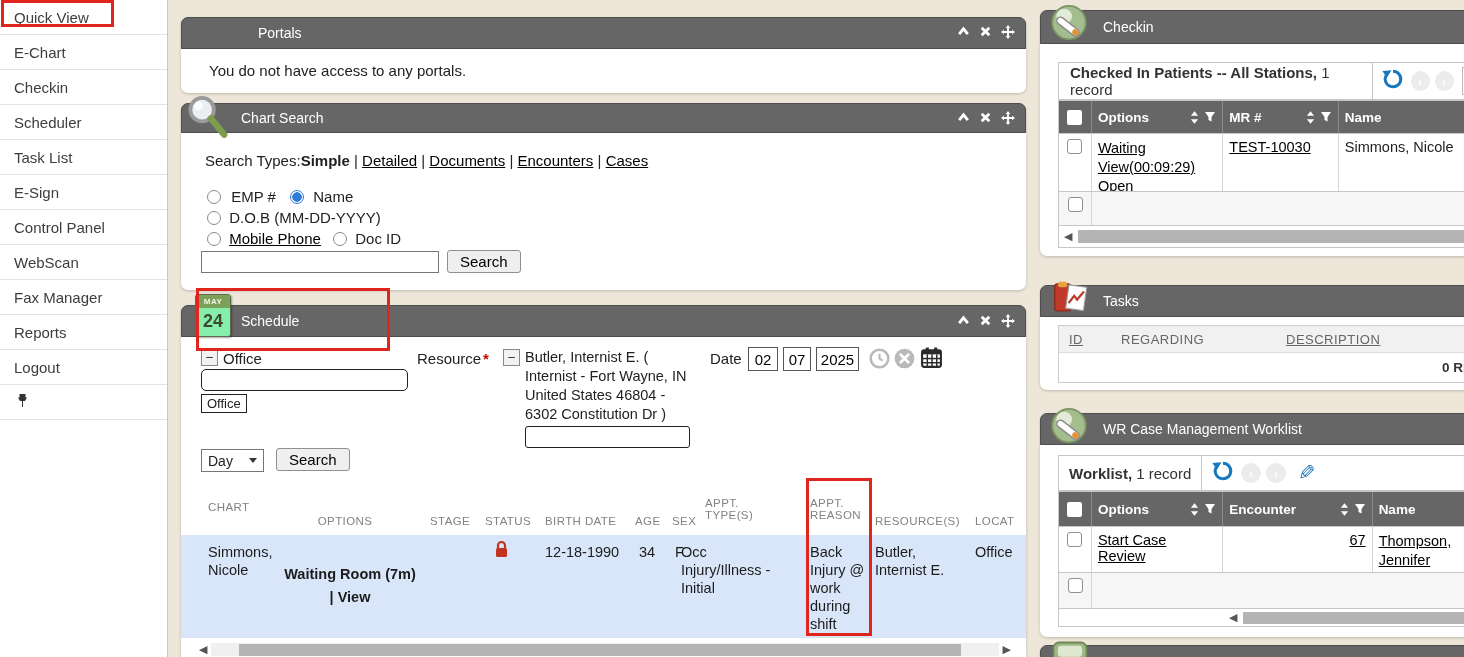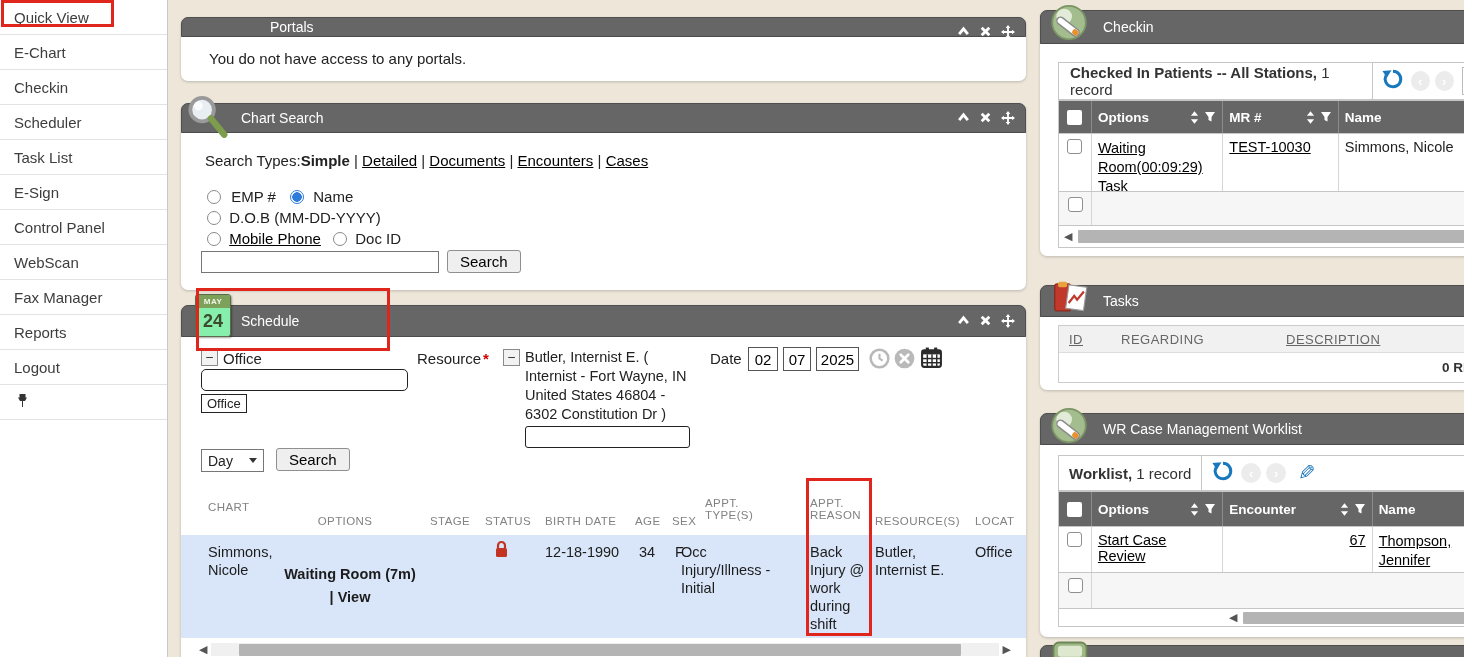--- a/index.html
+++ b/index.html
@@ -77,21 +77,21 @@
   <div class="side-pin">
     <span>
       <svg width="13" height="15" viewBox="0 0 13 15">
           <path d="M3.5 1h6v3.5h-6z M2 4.5h9l-2 3.5H4z M6 8h1v6h-1z" fill="#333"></path>
         </svg>
     </span>
   </div>
 </div>
 
 <div class="panel" style="left:181px; top:17px; width:845px;">
-  <div class="phead" style="height:20px;padding-left:12px;">
+  <div class="phead" style="height:32px;">
     <span class="ptitle" style="padding-left:76px;">Portals</span>
     <span class="winbtns">
       <span>
           <svg width="13" height="13" viewBox="0 0 12 12">
             <path d="M2 8.5 L6 3.5 L10 8.5" stroke="#fff" stroke-width="2.6" fill="none"></path>
           </svg>
         </span>
       <span>
           <svg width="13" height="13" viewBox="0 0 12 12">
             <path d="M2.5 2.5 L9.5 9.5 M9.5 2.5 L2.5 9.5" stroke="#fff" stroke-width="2.6"></path>
@@ -337,21 +337,21 @@
             </span>
           </div>
         <div class="hcell" style="width:172px;">
             <span>Name</span>
           </div>
       </div>
       <div class="grow" style="height:58px; border-top:1px solid #c6c6c6;">
         <div class="gcell" style="width:32px; border-left:none; display:flex; justify-content:center;">
             <span class="cb"></span>
           </div>
-        <div class="gcell lnk" style="width:132px; line-height:19px;">Waiting Room(00:09:29) Task</div>
+        <div class="gcell lnk" style="width:132px; line-height:19px;">Waiting View(00:09:29) Open</div>
         <div class="gcell" style="width:116px;"><span class="lnk">TEST-10030</span></div>
         <div class="gcell" style="width:172px;">Simmons, Nicole</div>
       </div>
       <div class="grow" style="height:34px; border-top:1px solid #c6c6c6; background:#f6f6f6;">
         <div class="gcell" style="width:32px; border-left:none; display:flex; justify-content:center;">
             <span class="cb"></span>
           </div>
         <div class="gcell" style="width:418px;"></div>
       </div>
       <div style="height:22px; border-top:1px solid #c6c6c6; display:flex; align-items:center; background:#fff;">

